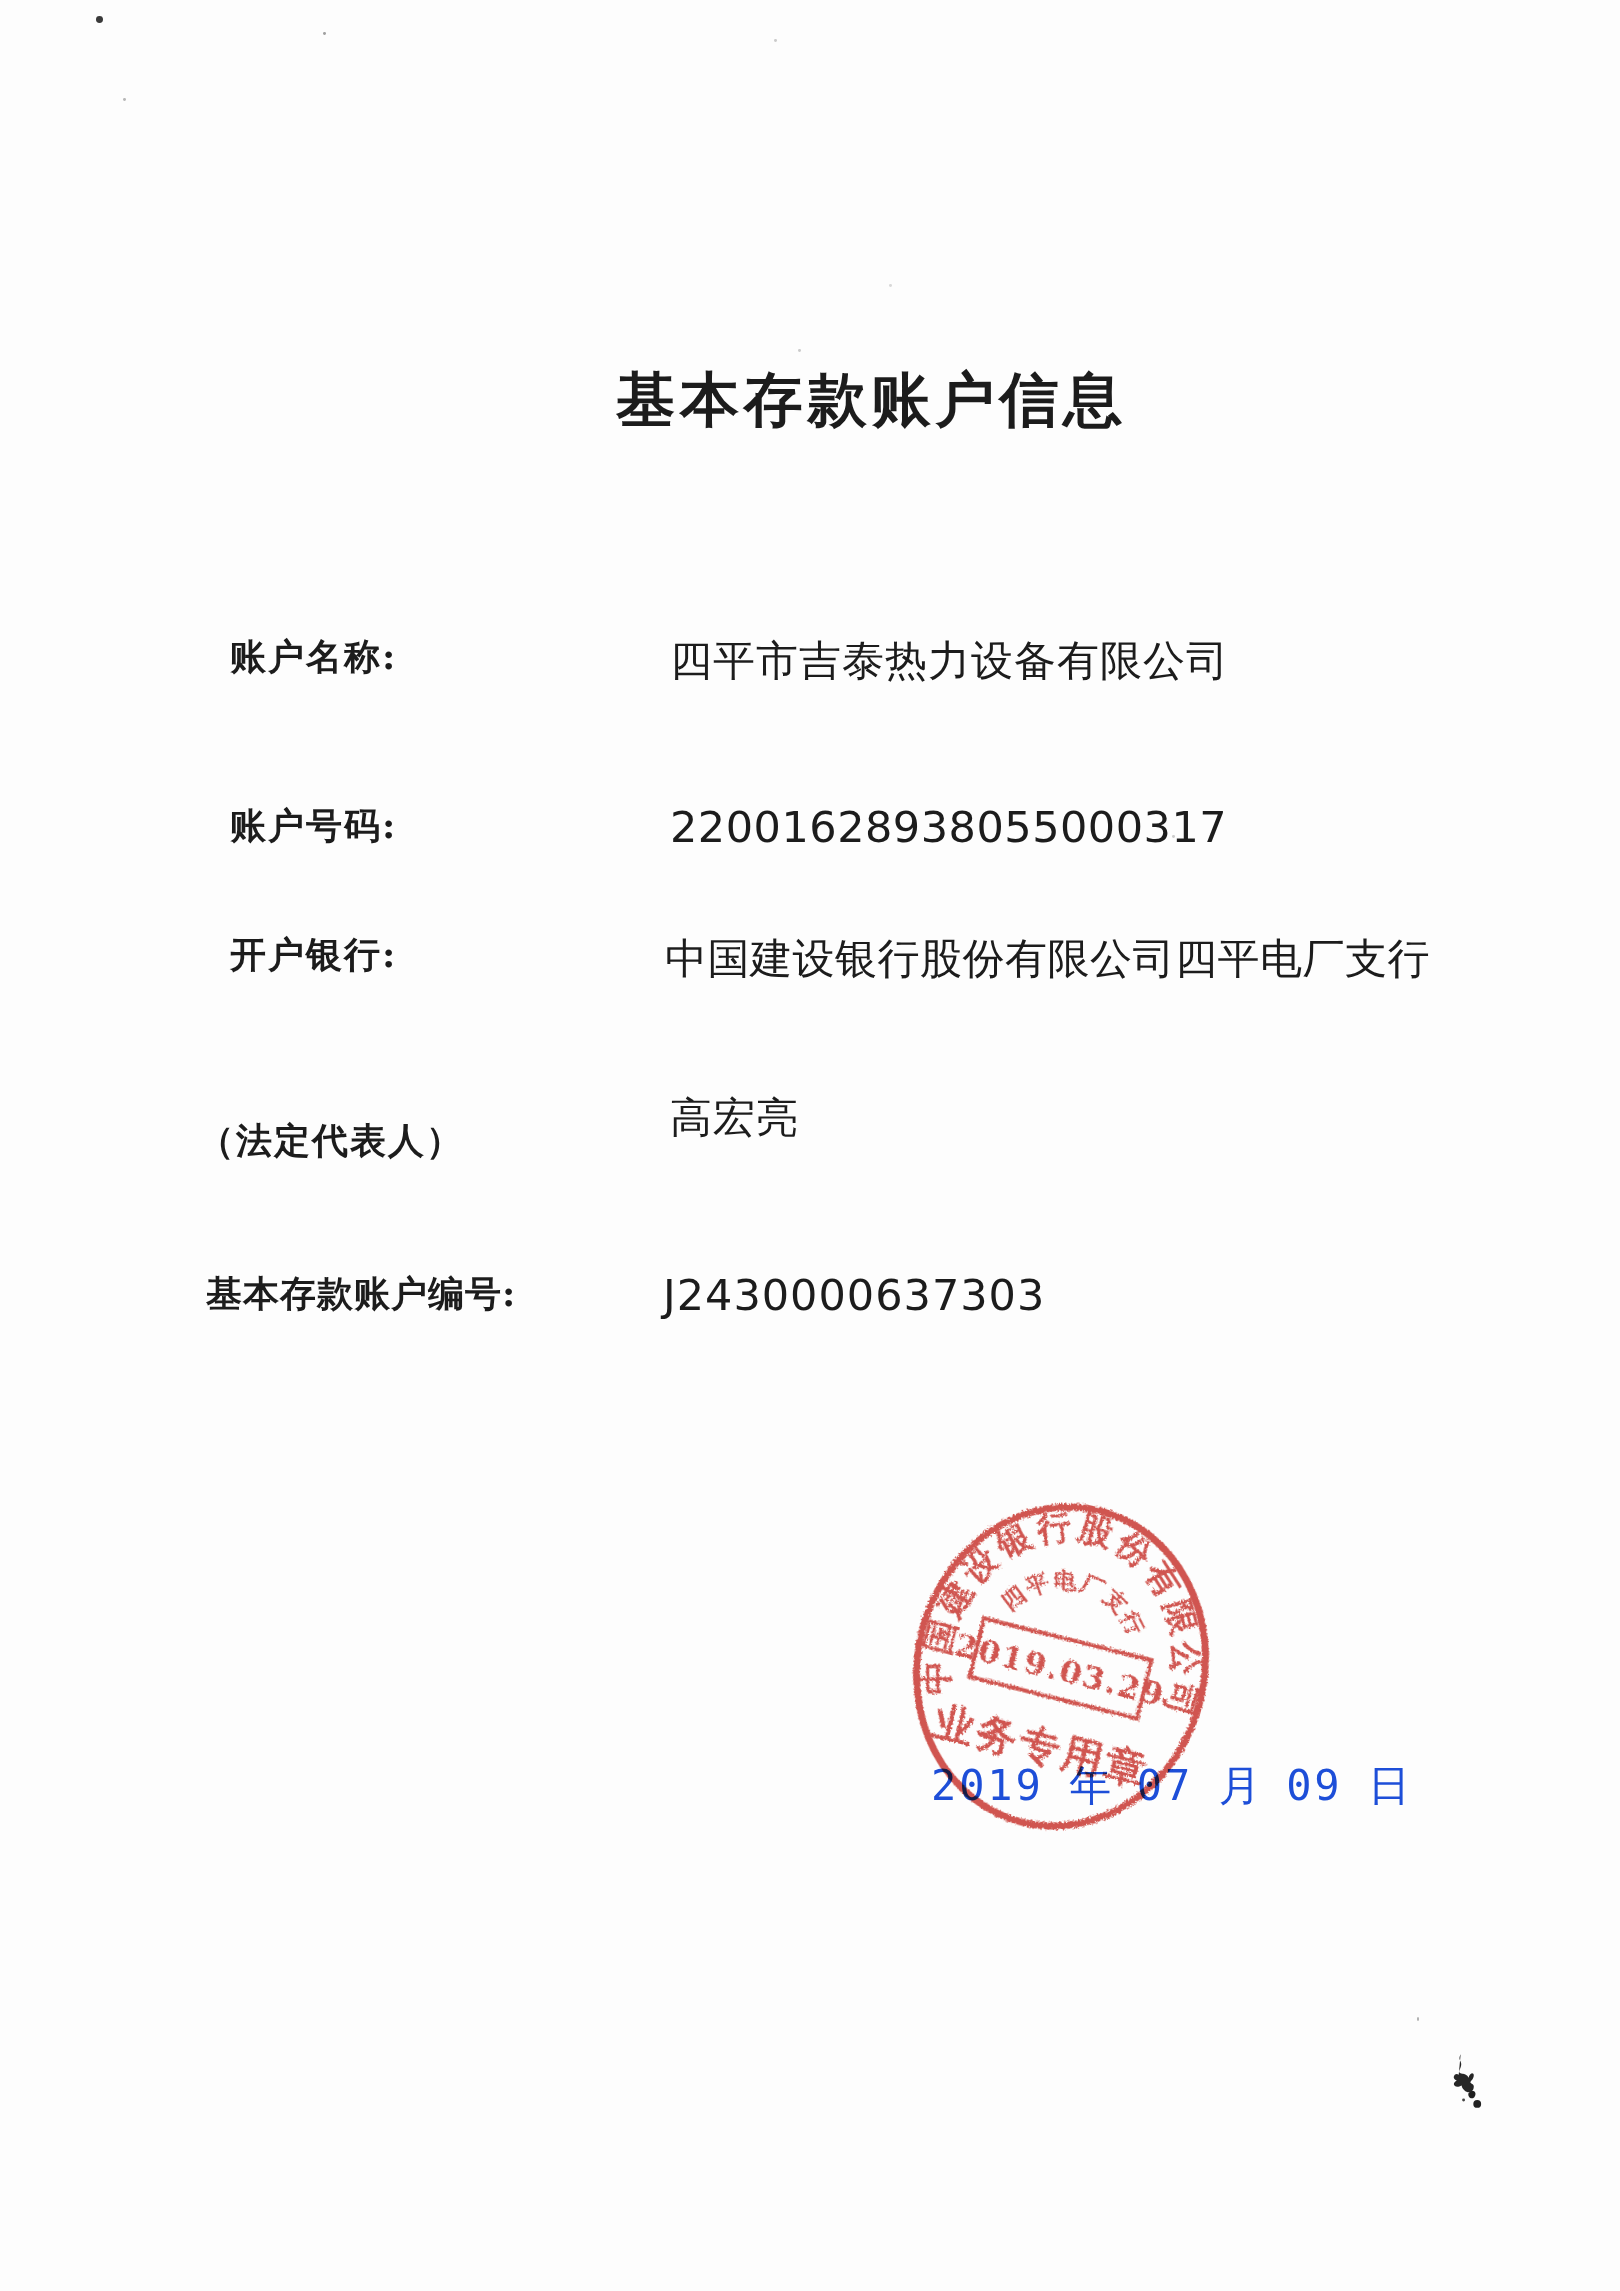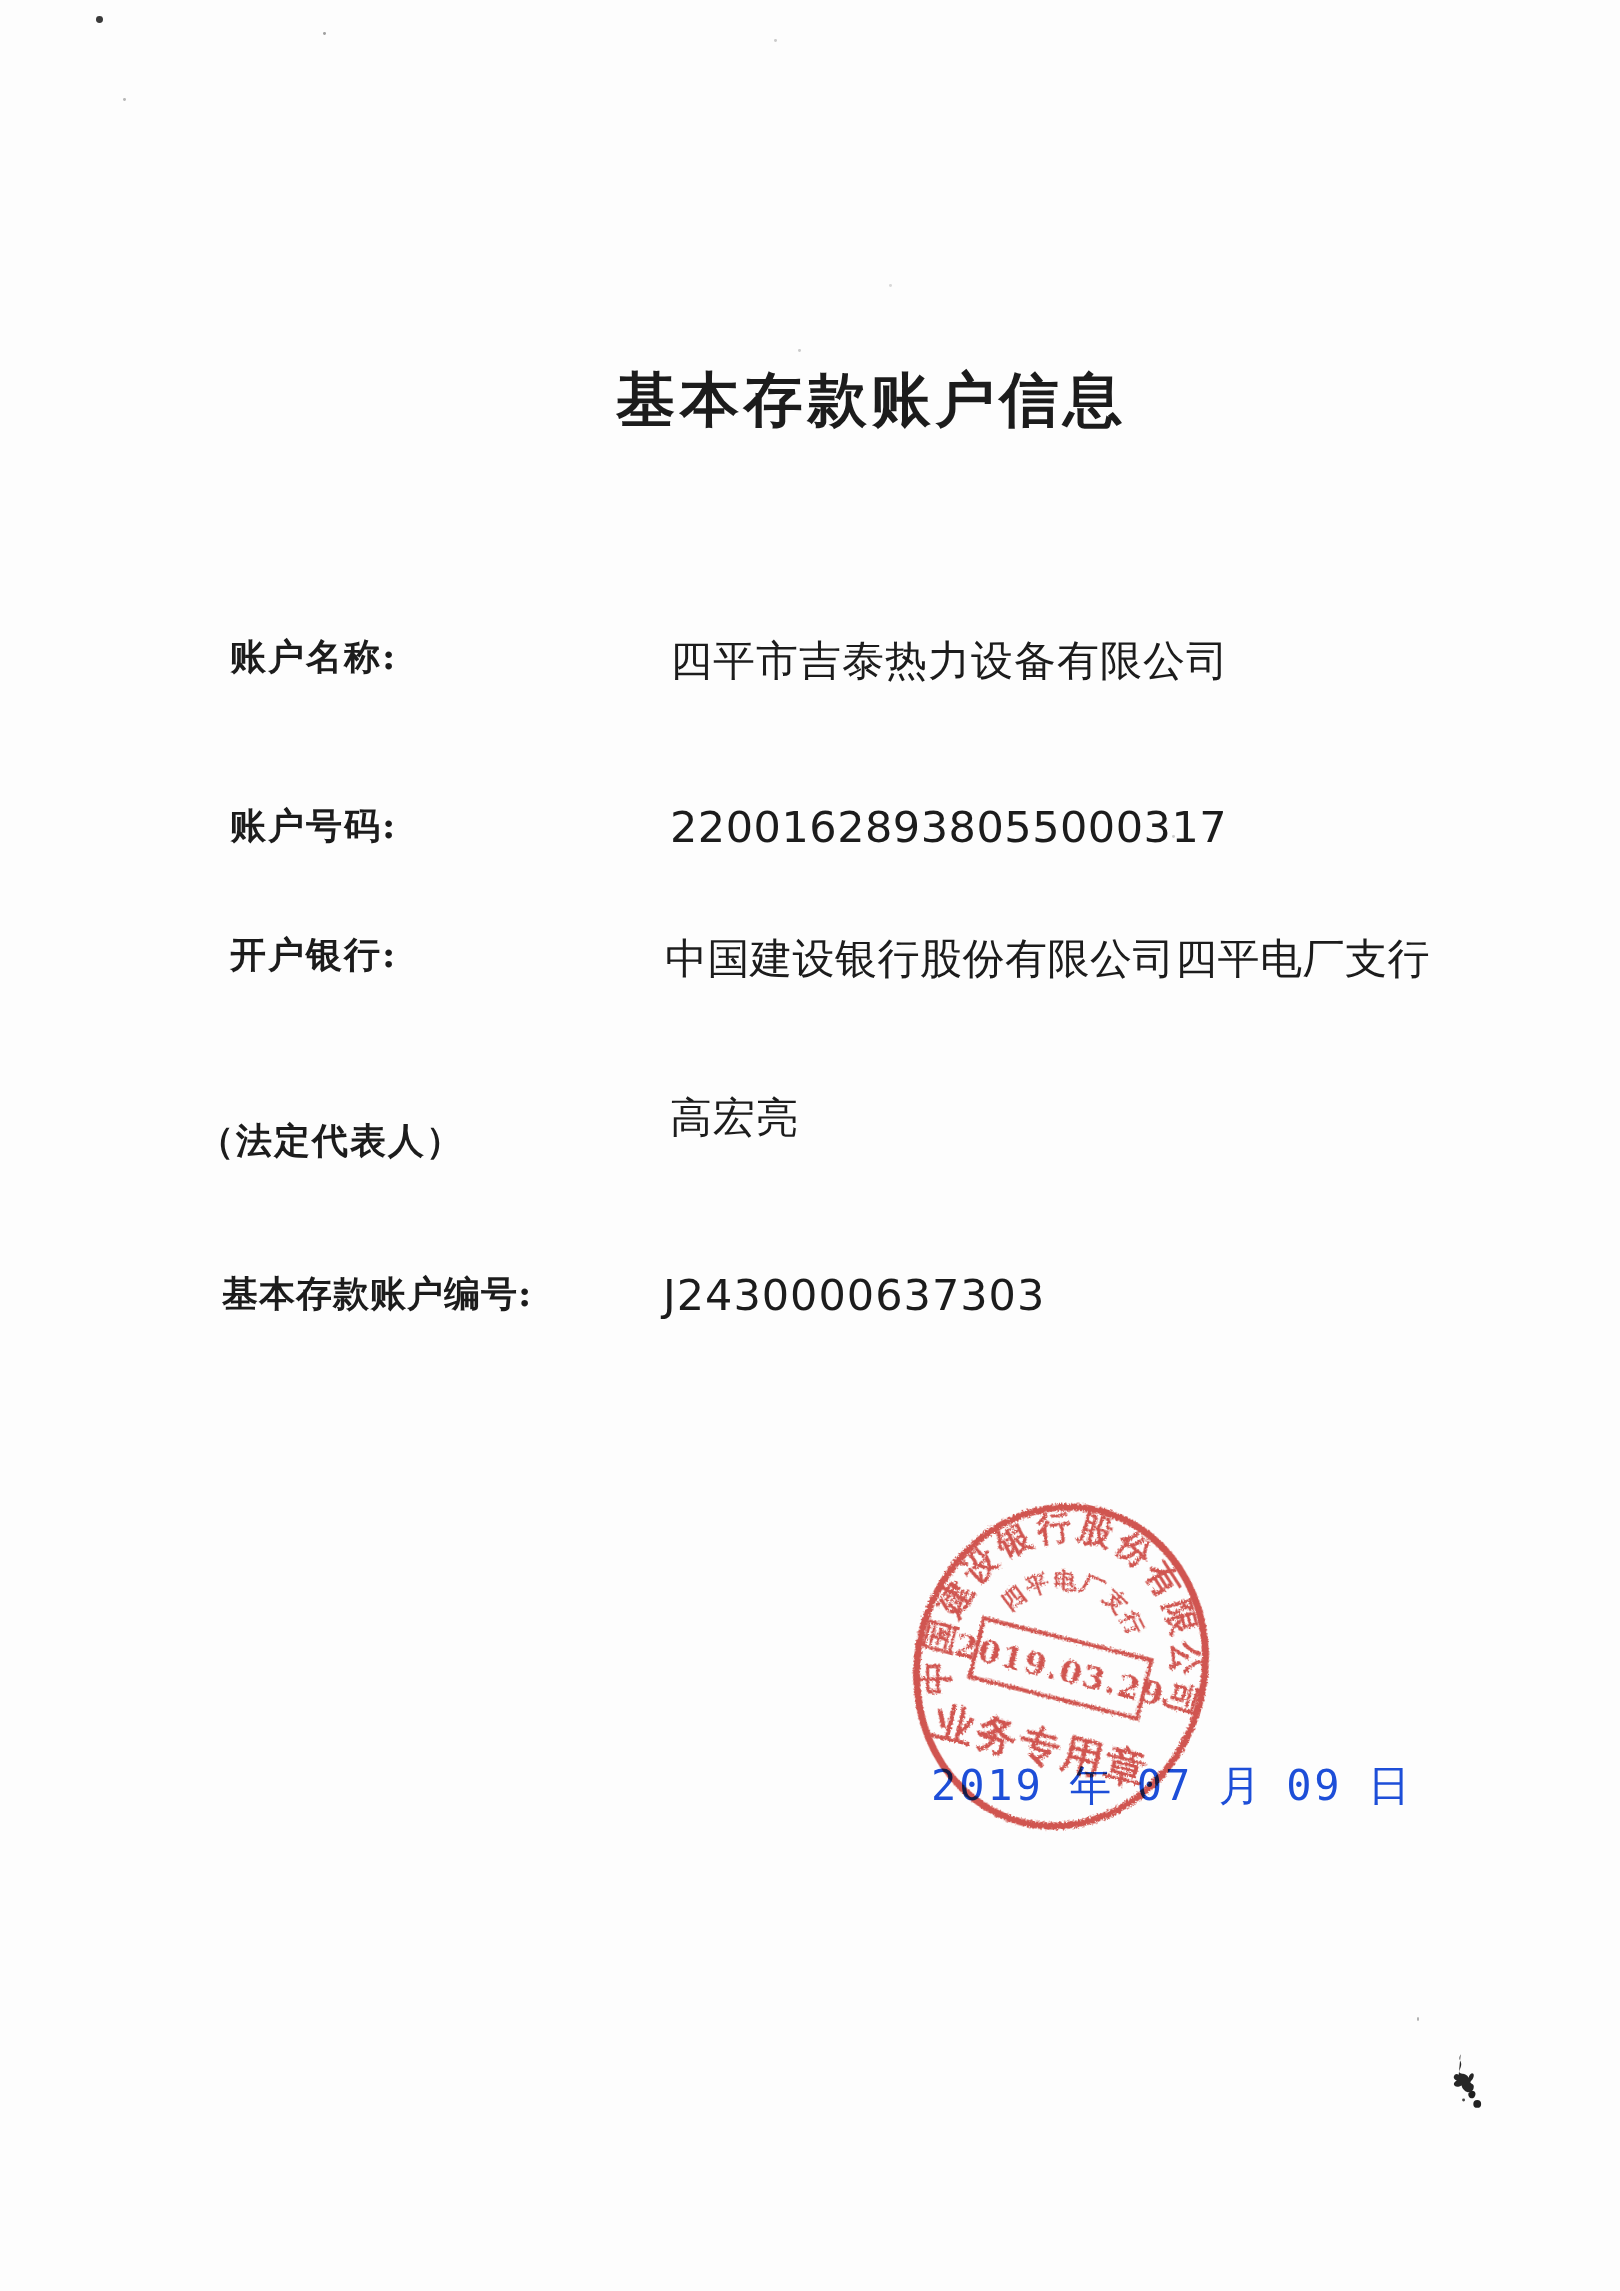--- a/index.html
+++ b/index.html
@@ -10,21 +10,21 @@
   }
   .title {
     position:absolute; top:361px; left:616px;
     font-size:59px; font-weight:700; letter-spacing:4.9px; white-space:nowrap;
   }
   .row { position:absolute; left:0; width:100%; height:59px; }
   .field-label {
     position:absolute; left:230px; top:0;
     font-size:36px; font-weight:700; letter-spacing:2px; white-space:nowrap;
   }
-  .field-label.wide { left:222px; letter-spacing:1px;text-align:right; }
+  .field-label.wide { left:206px; letter-spacing:1px;text-align:right; }
   .field-label.paren { left:198px; font-weight:700; }
   .field-value {
     position:absolute; left:670px; top:0;
     font-size:42px; font-weight:400; letter-spacing:1px; white-space:nowrap;
   }
   .field-value.bank { left:665px; letter-spacing:0.5px; }
   .digits {
     font-family:"DejaVu Sans", sans-serif; font-size:43px; letter-spacing:0.5px;
   }
   .code { font-family:"DejaVu Sans", sans-serif; font-size:43px; letter-spacing:1px; left:663px; }

